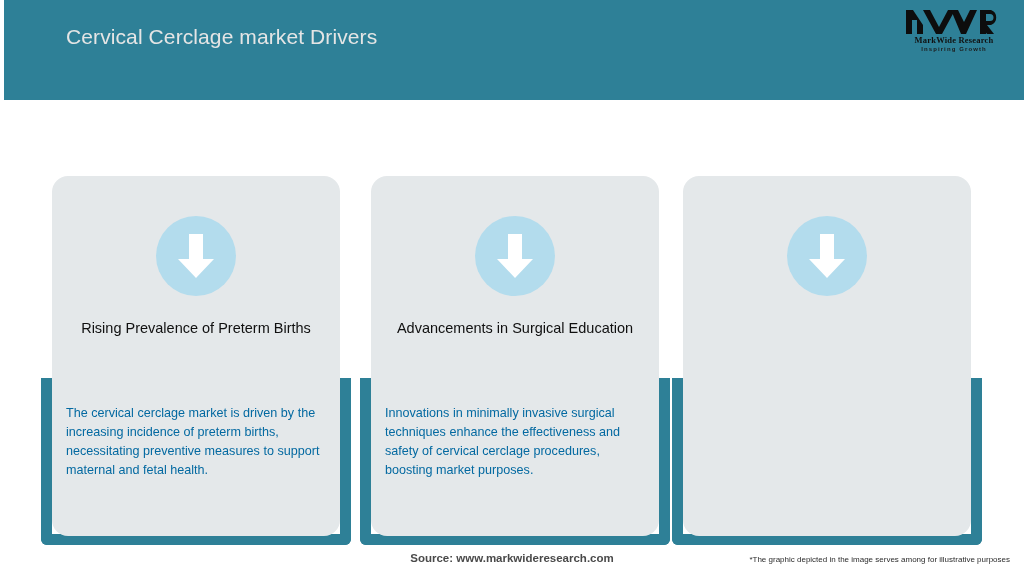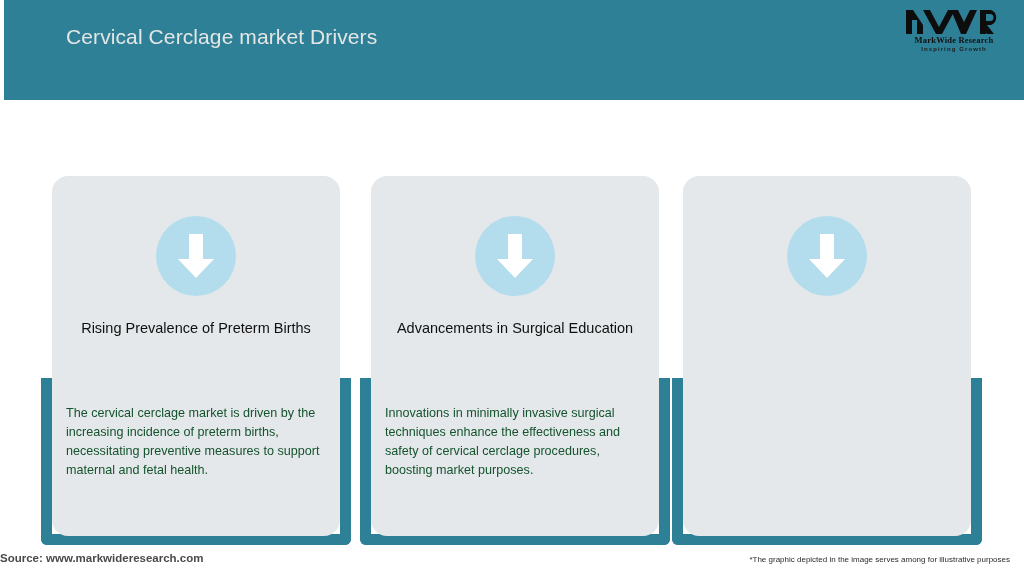--- a/index.html
+++ b/index.html
@@ -141,32 +141,32 @@
     font-weight: normal;
     color: #101010;
     line-height: 1.45;
   }
   .card-body {
     position: absolute;
     left: 14px;
     right: 12px;
     top: 228px;
     font-size: 12.6px;
-    color: #14532d;
+    color: #0369a1;
     line-height: 1.52;
     text-align: left;
   }
 
   
   #source-note {
     position: absolute;
     left: 0;
     top: 552px;
     width: 1024px;
-    text-align: left;
+    text-align: center;
     font-size: 11.5px;
     font-weight: bold;
     color: #4a4a4a;
   }
   #disclaimer-note {
     position: absolute;
     right: 14px;
     top: 555px;
     font-size: 8px;
     color: #2b2b2b;

